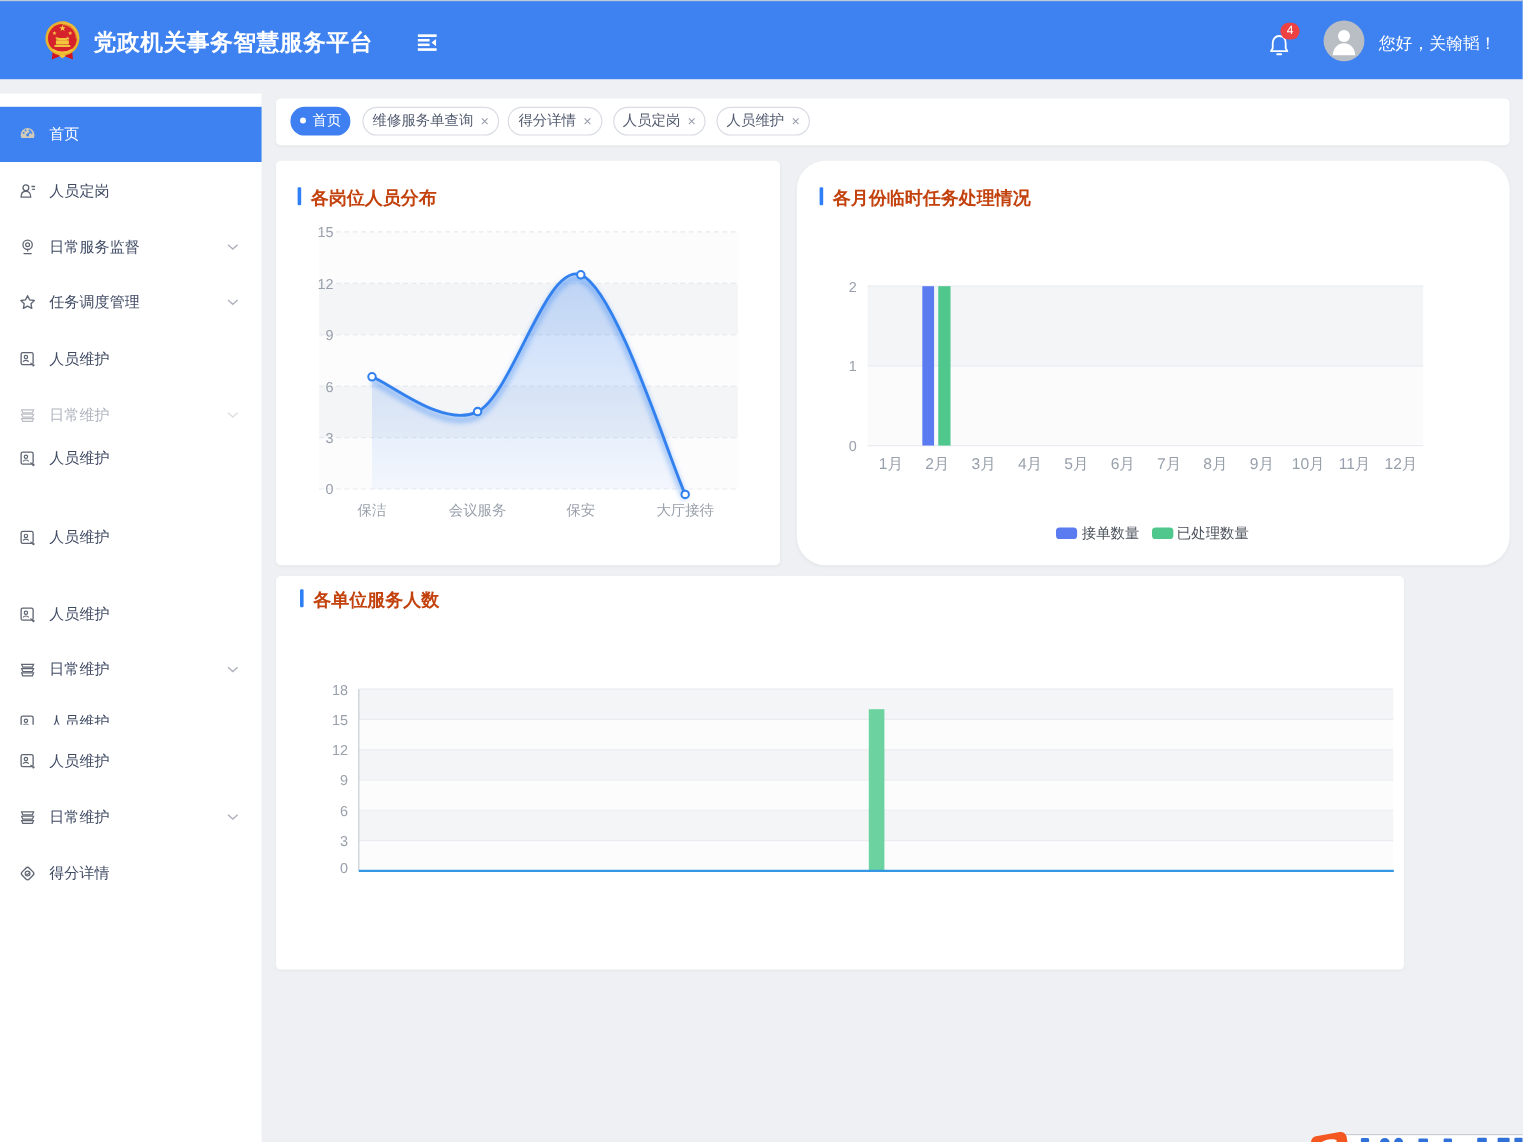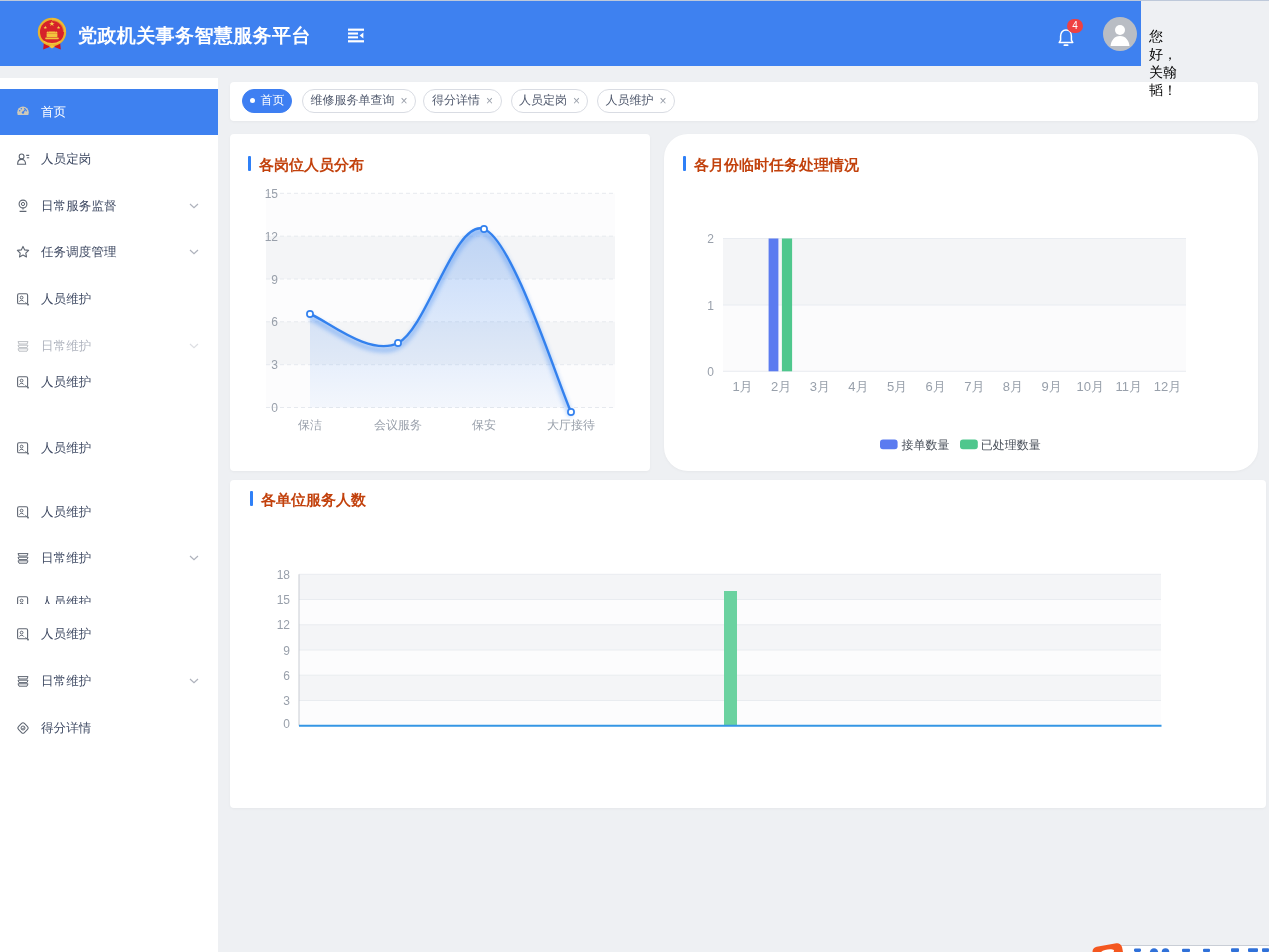--- a/index.html
+++ b/index.html
@@ -1,44 +1,44 @@
 <!DOCTYPE html>
 <html><head>
 <meta charset="utf-8">
 <style>
   * { margin:0; padding:0; box-sizing:border-box; }
   svg { display:block; }
   html,body { width:1269px; height:952px; overflow:hidden; }
   body { font-family:"Liberation Sans", sans-serif; background:#eef0f3; position:relative; }
   .topline { position:absolute; left:0; top:0; width:1269px; height:1px; background:#bec9da; z-index:60; }
-  .header { position:absolute; left:0; top:0; width:1141px; height:66px; background:#3e81f0; z-index:50; }
+  .header { position:absolute; left:0; top:0; width:1269px; height:66px; background:#3e81f0; z-index:50; }
   .logo { position:absolute; left:37px; top:16px; }
   .brand { position:absolute; left:78px; top:23px; font-size:19px; font-weight:bold; color:#fff; letter-spacing:0.4px; }
   .fold { position:absolute; left:348px; top:28px; }
   .bell { position:absolute; left:1056px; top:28px; }
   .badge { position:absolute; left:1067px; top:19px; width:16px; height:14px; background:#ef4141; border-radius:8px; color:#fff; font-size:10px; text-align:center; line-height:14px; }
   .avatar { position:absolute; left:1103px; top:17px; width:34px; height:34px; border-radius:50%; background:#b9bdc4; overflow:hidden; }
-  .greet { position:absolute; left:1149px; top:28px; font-size:14px; color:#000000; }
+  .greet { position:absolute; left:1149px; top:28px; font-size:14px; color:#ffffff; }
   .sidebar { position:absolute; left:0; top:78px; width:218px; height:874px; background:#fff; z-index:10; }
   .mi { position:absolute; left:0; width:218px; height:44px; }
   .mi .ico { position:absolute; left:16px; top:50%; margin-top:-7px; width:14px; height:14px; }
   .mi .txt { position:absolute; left:41px; top:50%; margin-top:-8px; font-size:12.5px; color:#3f4a63; letter-spacing:0.1px; }
   .mi .arr { position:absolute; left:189px; top:50%; margin-top:-3px; }
   .mi.active { background:#3e81f0; }
   .mi.active .txt { color:#fff; }
   .main { position:absolute; left:218px; top:66px; width:1051px; height:886px; background:#eef0f3; }
   .card { position:absolute; background:#fff; border-radius:4px; box-shadow:0 1px 3px rgba(0,0,0,0.04); }
   .tagbar { left:12px; top:16px; width:1028px; height:39px; }
   .pill { position:absolute; top:6.5px; height:24px; border-radius:12px; border:1px solid #d9dce3; background:#fff; font-size:12px; color:#515a6e; display:flex; align-items:center; justify-content:center; }
   .pill .x { color:#9aa0ab; font-size:12px; margin-left:6px; }
   .pill.on { background:#3e7ff2; border-color:#3e7ff2; color:#fff; }
   .pill.on .dot { width:5px; height:5px; border-radius:50%; background:#fff; margin-right:6px; }
   .c1 { left:12px; top:68px; width:420px; height:337px; }
   .c2 { left:446px; top:68px; width:594px; height:337px;border-radius:24px; }
-  .c3 { left:12px; top:414px; width:1036px; height:328px; }
+  .c3 { left:12px; top:414px; width:940px; height:328px; }
   .ctitle { position:absolute; font-size:15px; font-weight:bold; color:#c2410c; }
   .cbar { position:absolute; width:3px; height:15px; background:#2f80f7; border-radius:1px; }
   .chart { position:absolute; left:0; top:0; }
   .corner { position:absolute; left:1090px; top:943px; width:179px; height:9px; z-index:70; }
 </style>
 </head>
 <body>
 <div class="header">
   <div class="logo">
     <svg width="30" height="36" viewBox="0 0 30 36">

